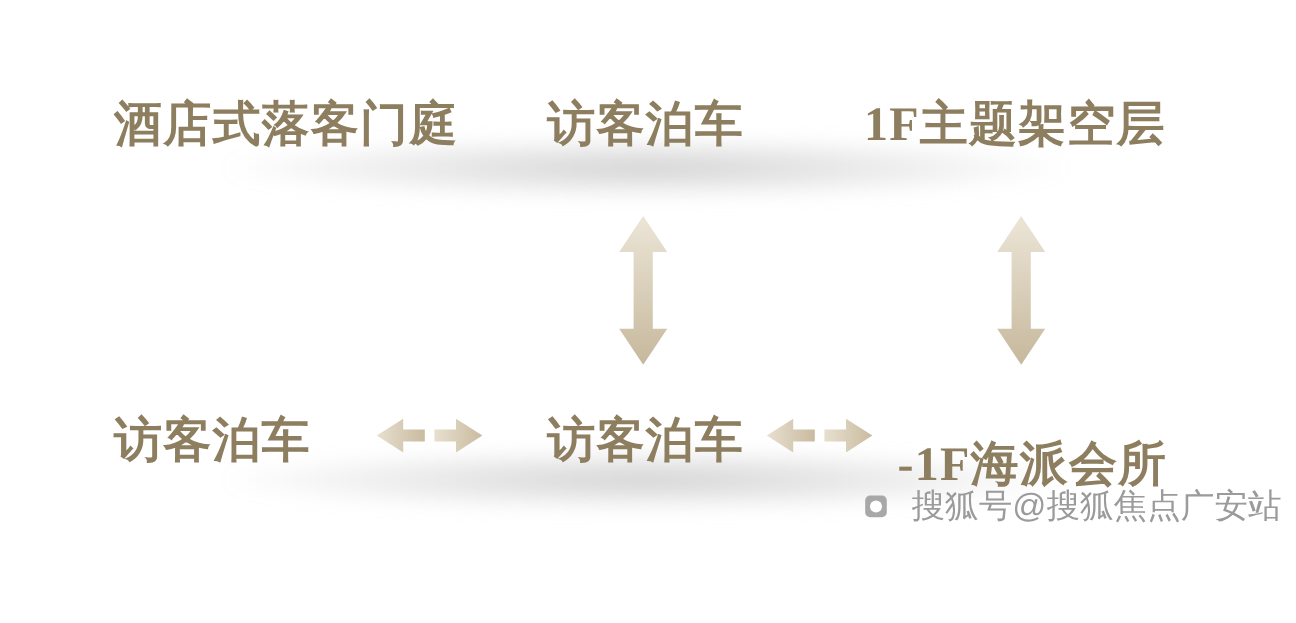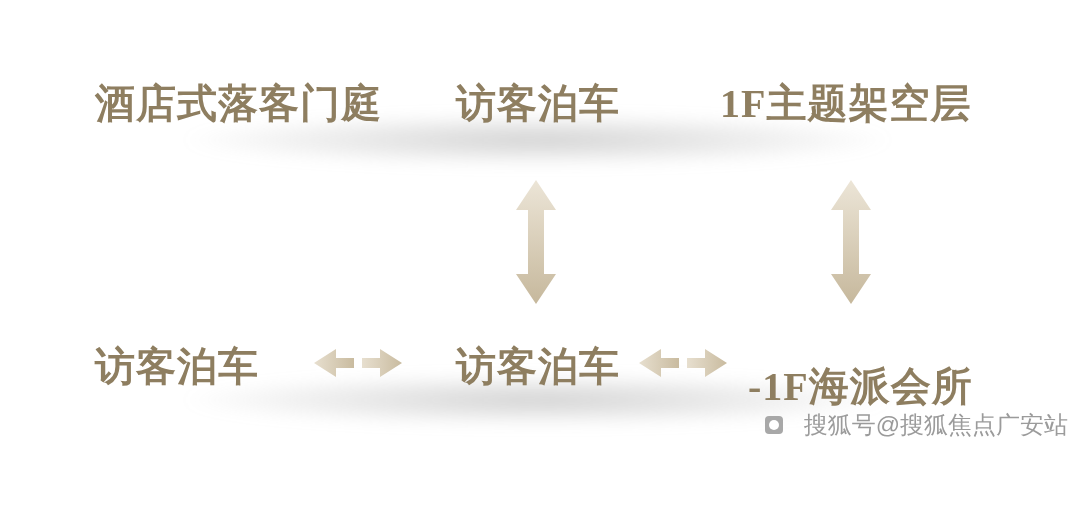--- a/index.html
+++ b/index.html
@@ -67,21 +67,21 @@
 
   
   .watermark {
     position: absolute;
     right: 12px;
     bottom: 12px;
     display: flex;
     align-items: center;
     gap: 21px;
     font-family: "Liberation Sans", "DejaVu Sans", sans-serif;
-    font-size: 24px;
+    font-size: 28px;
     color: #9b9b9b;
     white-space: nowrap;
   }
   .wm-icon {
     display: inline-block;
     width: 18px;
     height: 18px;
     border-radius: 4px;
     background: #a8a8a8;
     position: relative;

